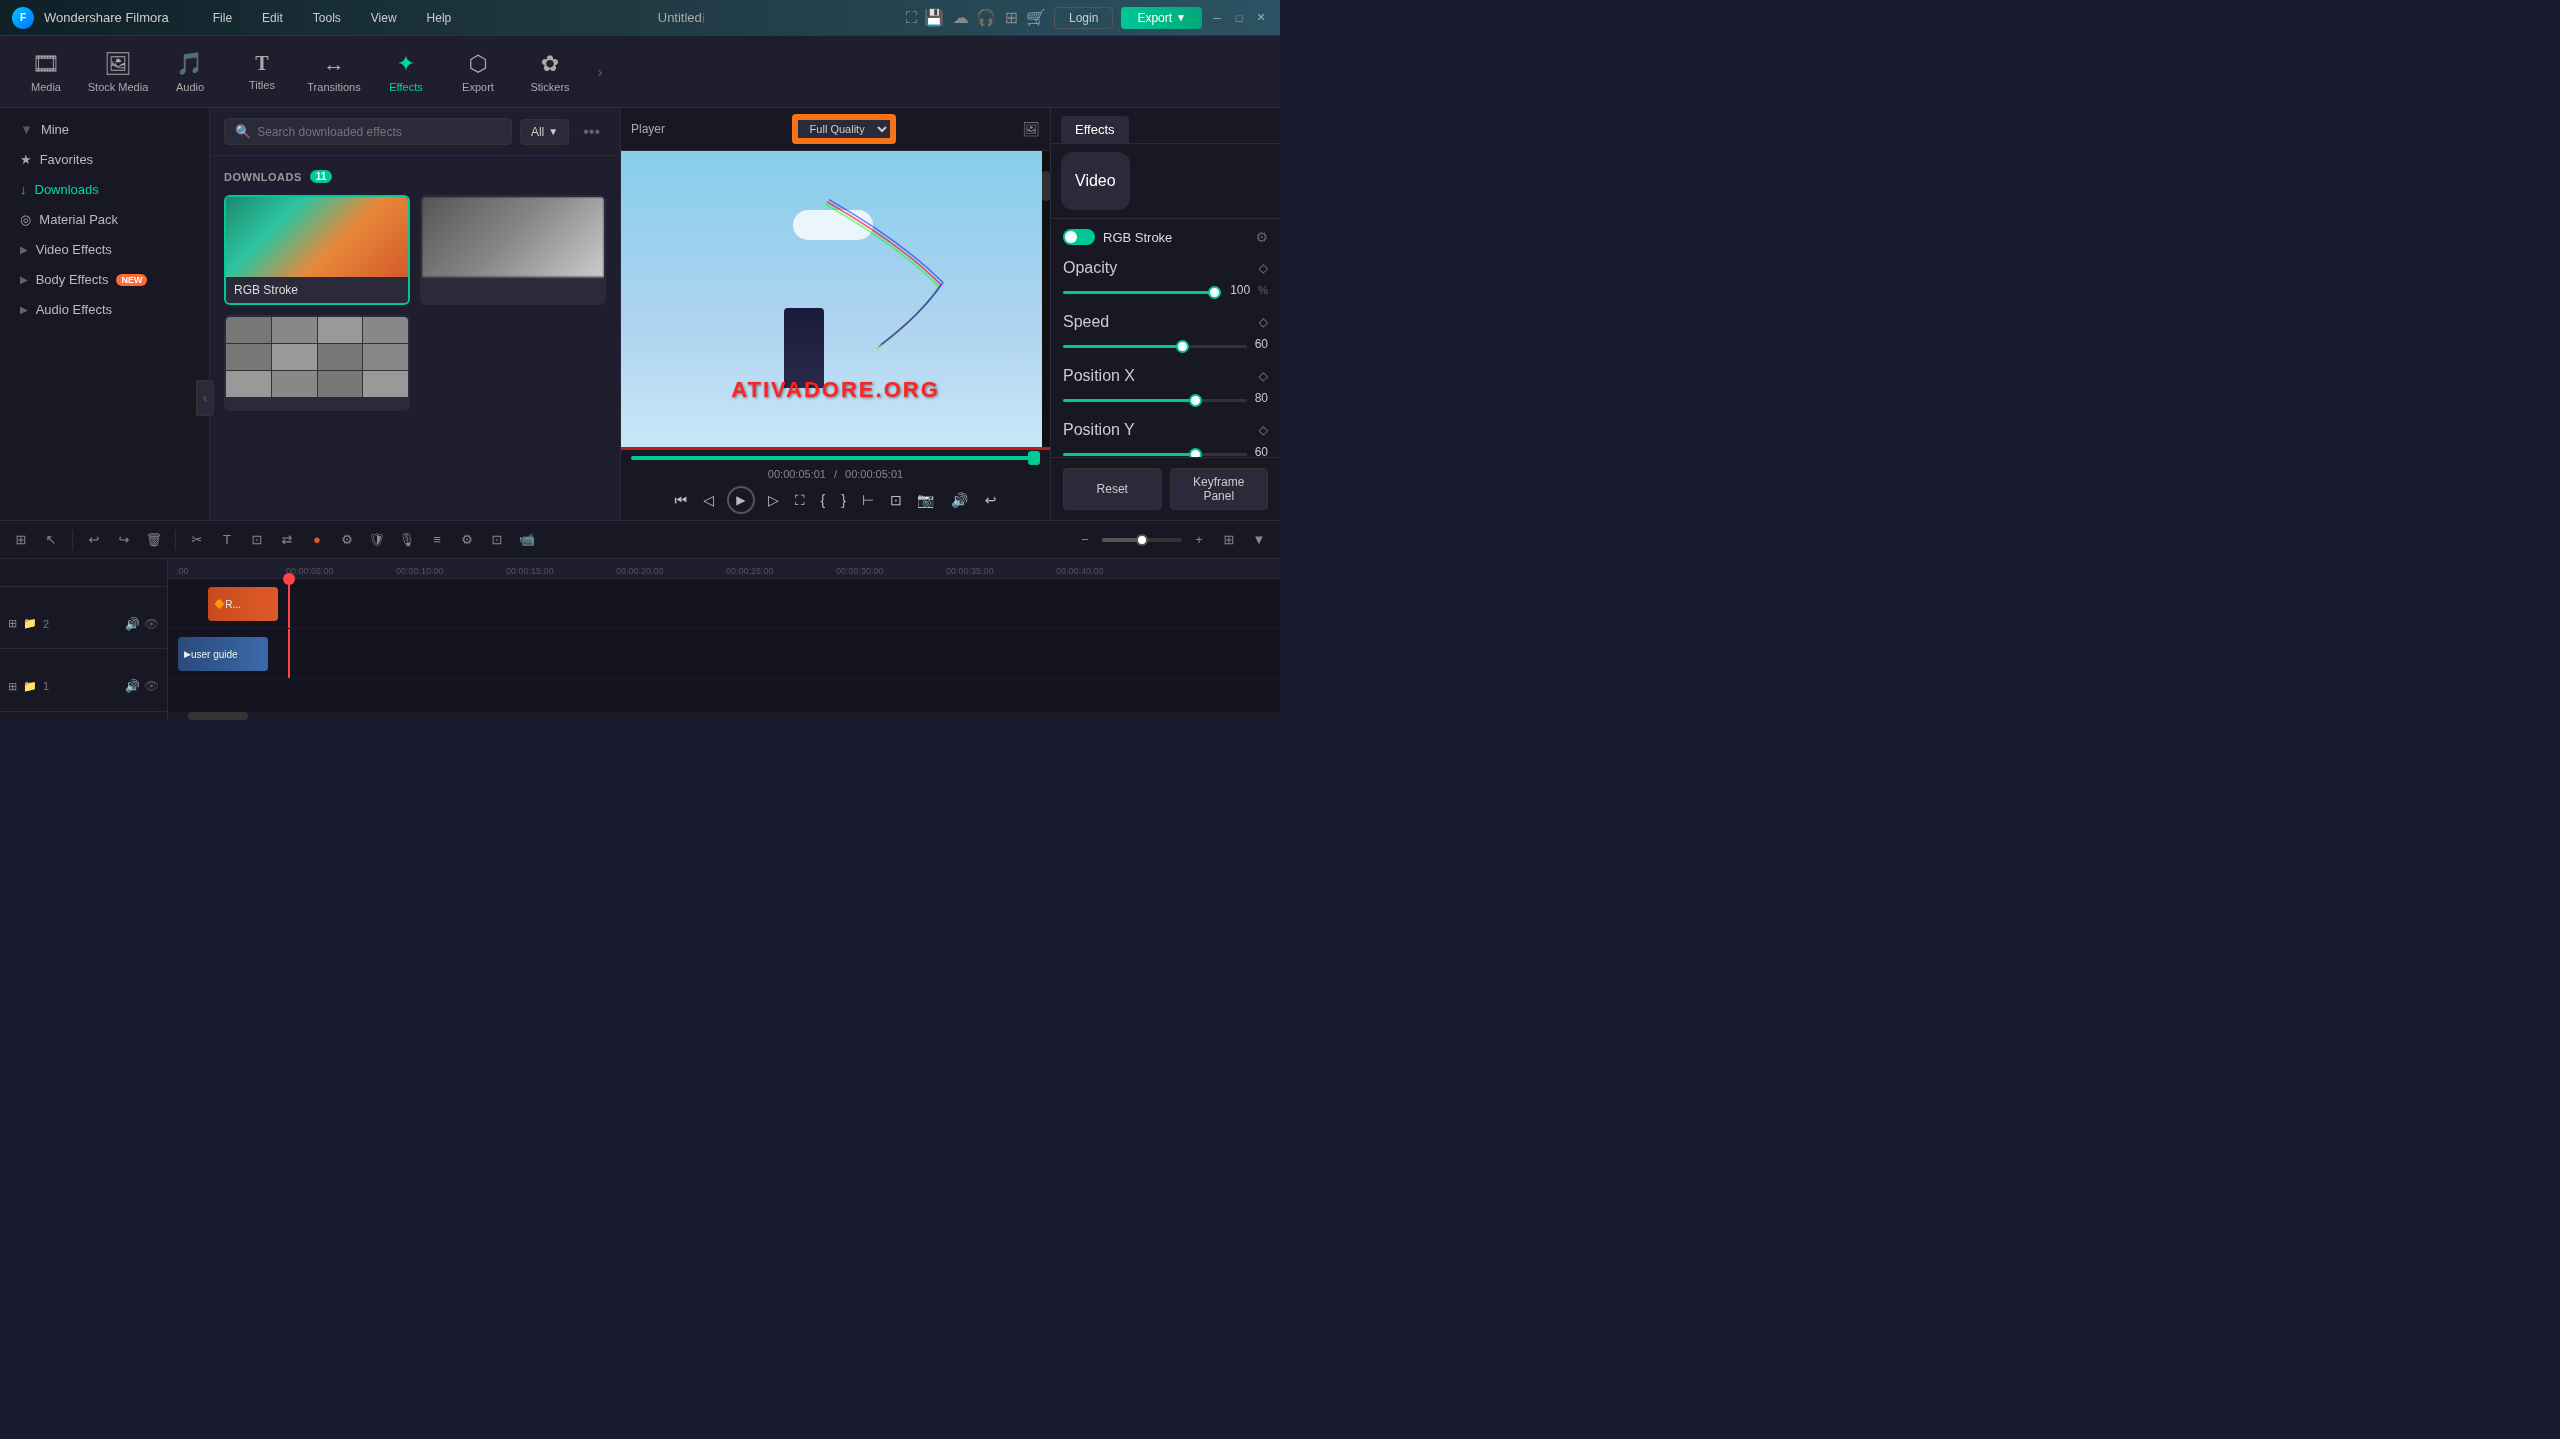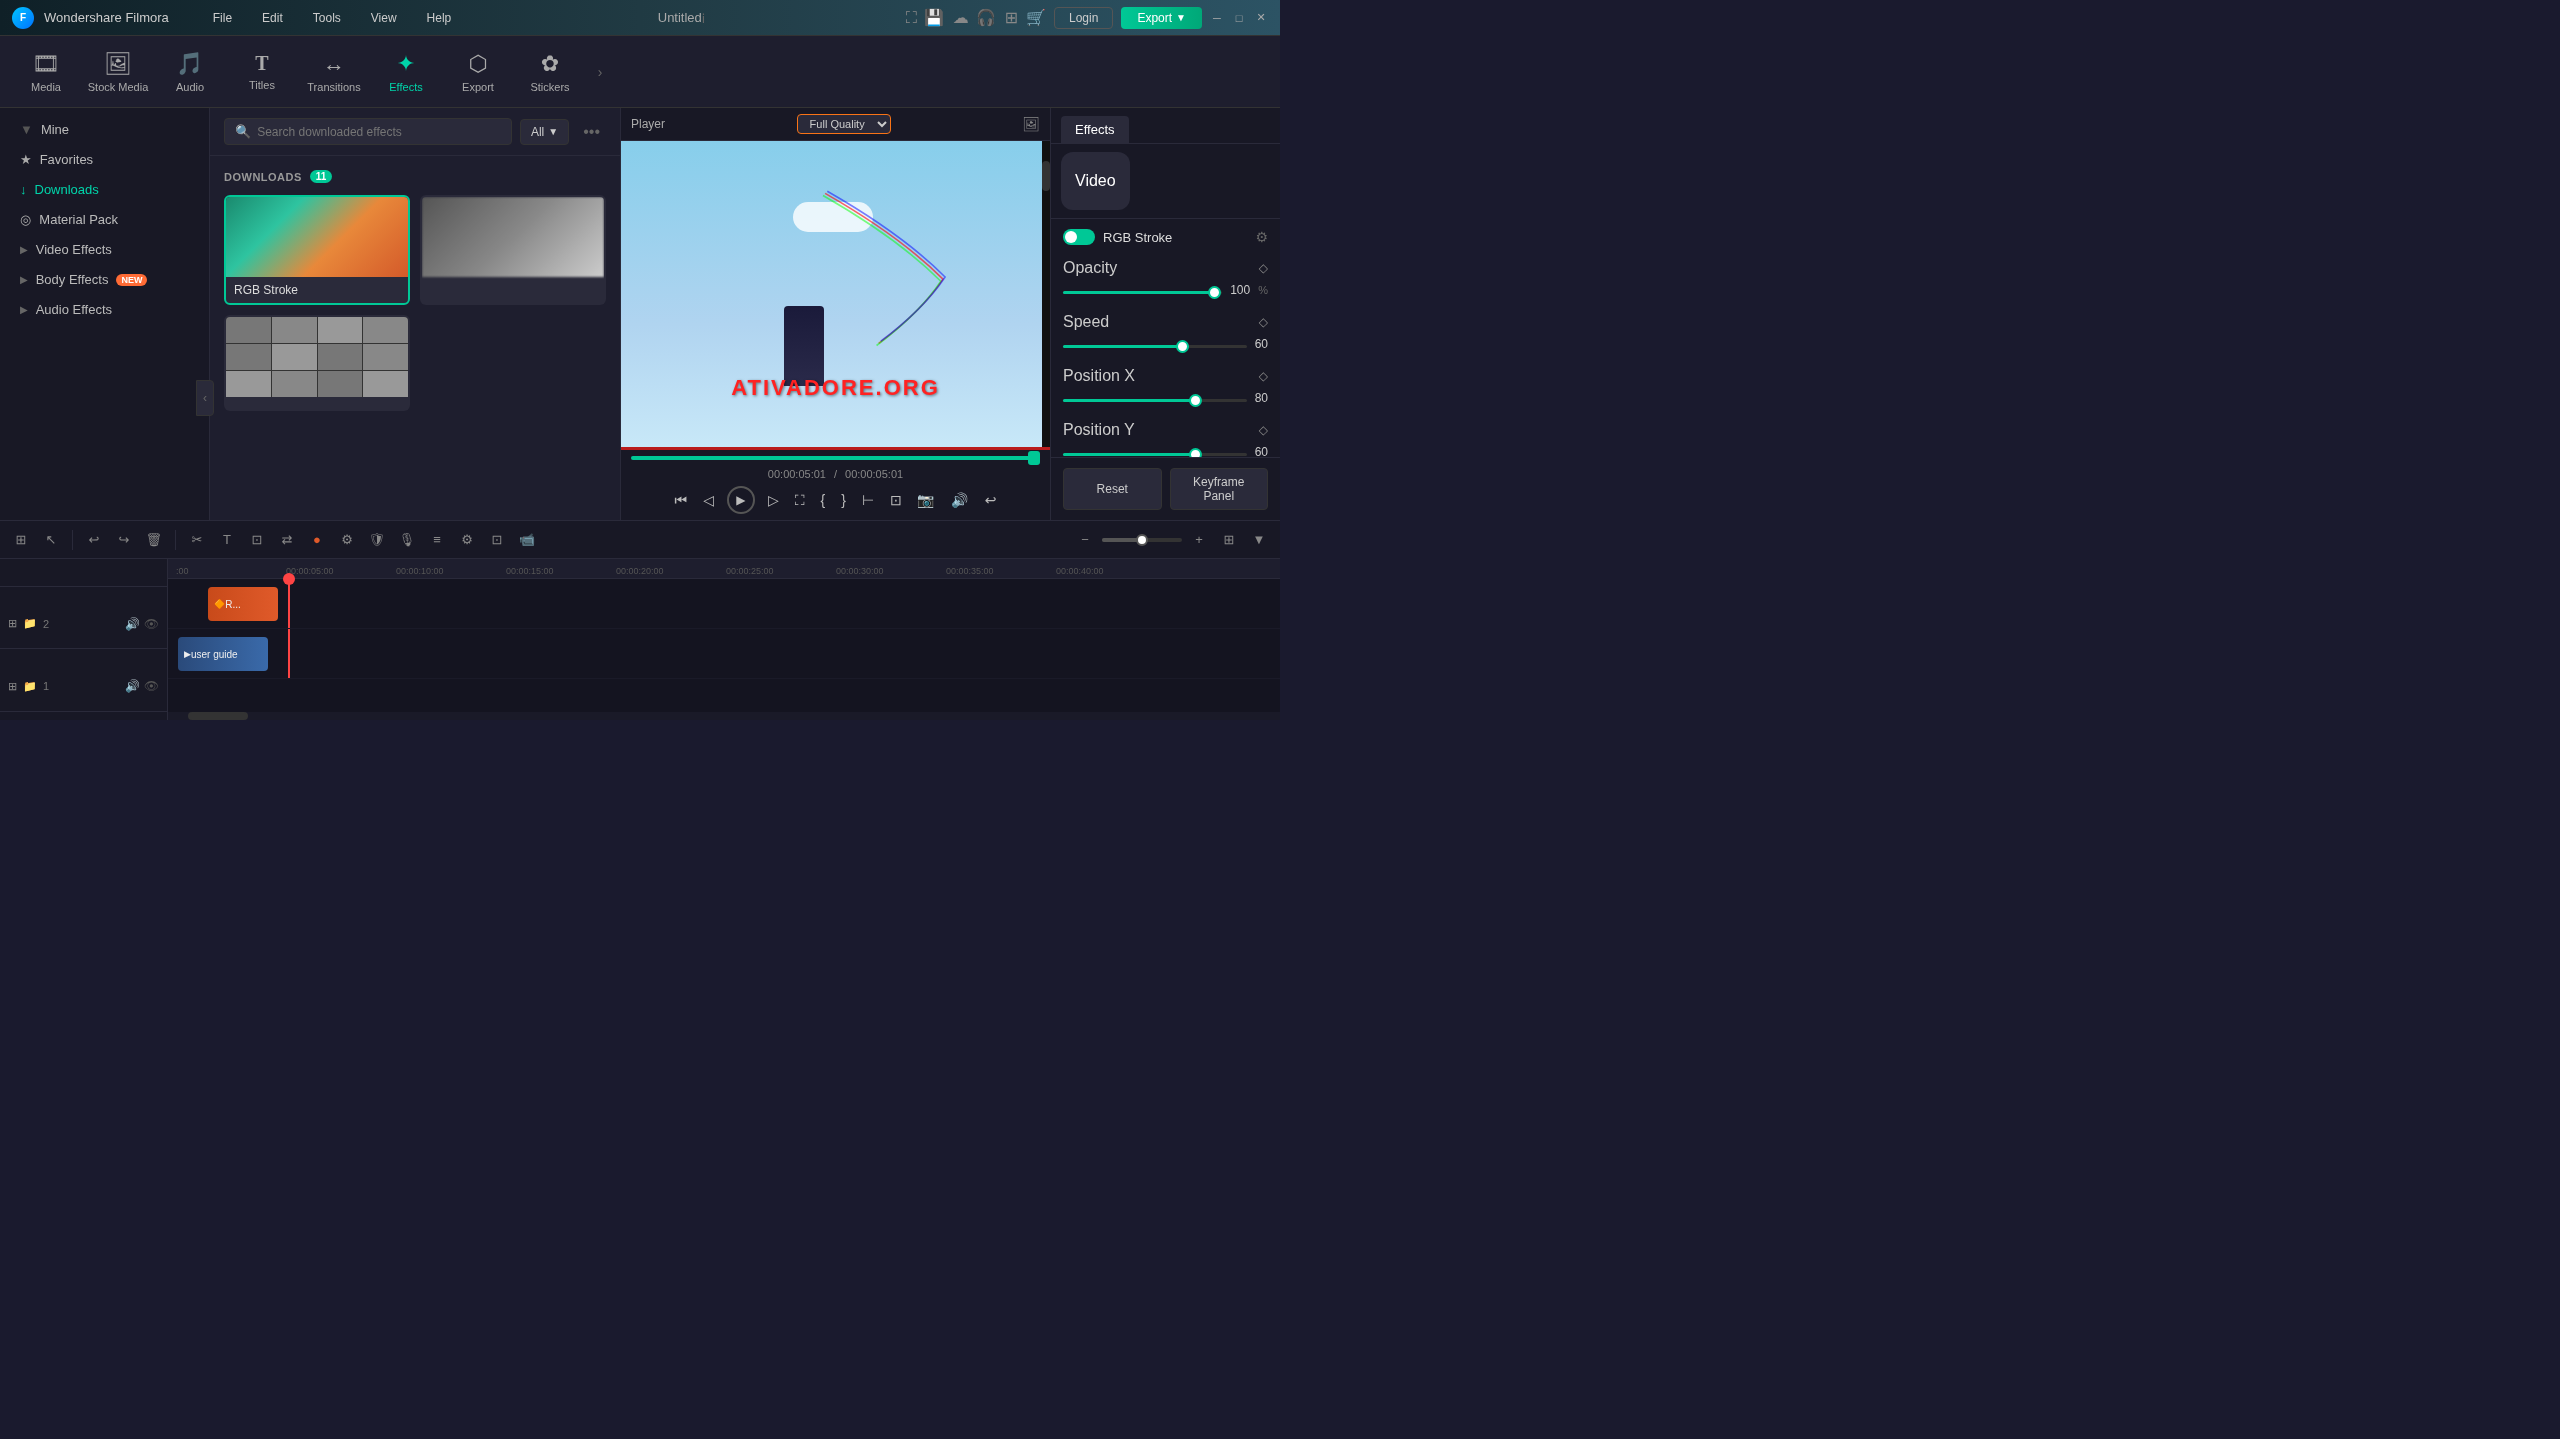--- a/index.html
+++ b/index.html
@@ -329,21 +329,21 @@
       padding: 6px 10px;
       background: #181825;
       border-bottom: 1px solid #2a2a3a;
     }
     #player-label {
       font-size: 12px;
       color: #aaa;
     }
     #quality-select {
       background: #2a2a3a;
-      border: 1px solid #f97316;
+      border: 6px solid #f97316;
       color: #ccc;
       padding: 2px 8px;
       border-radius: 4px;
       font-size: 11px;
       cursor: pointer;
     }
     #preview-video {
       flex: 1;
       position: relative;
       background: #87ceeb;

